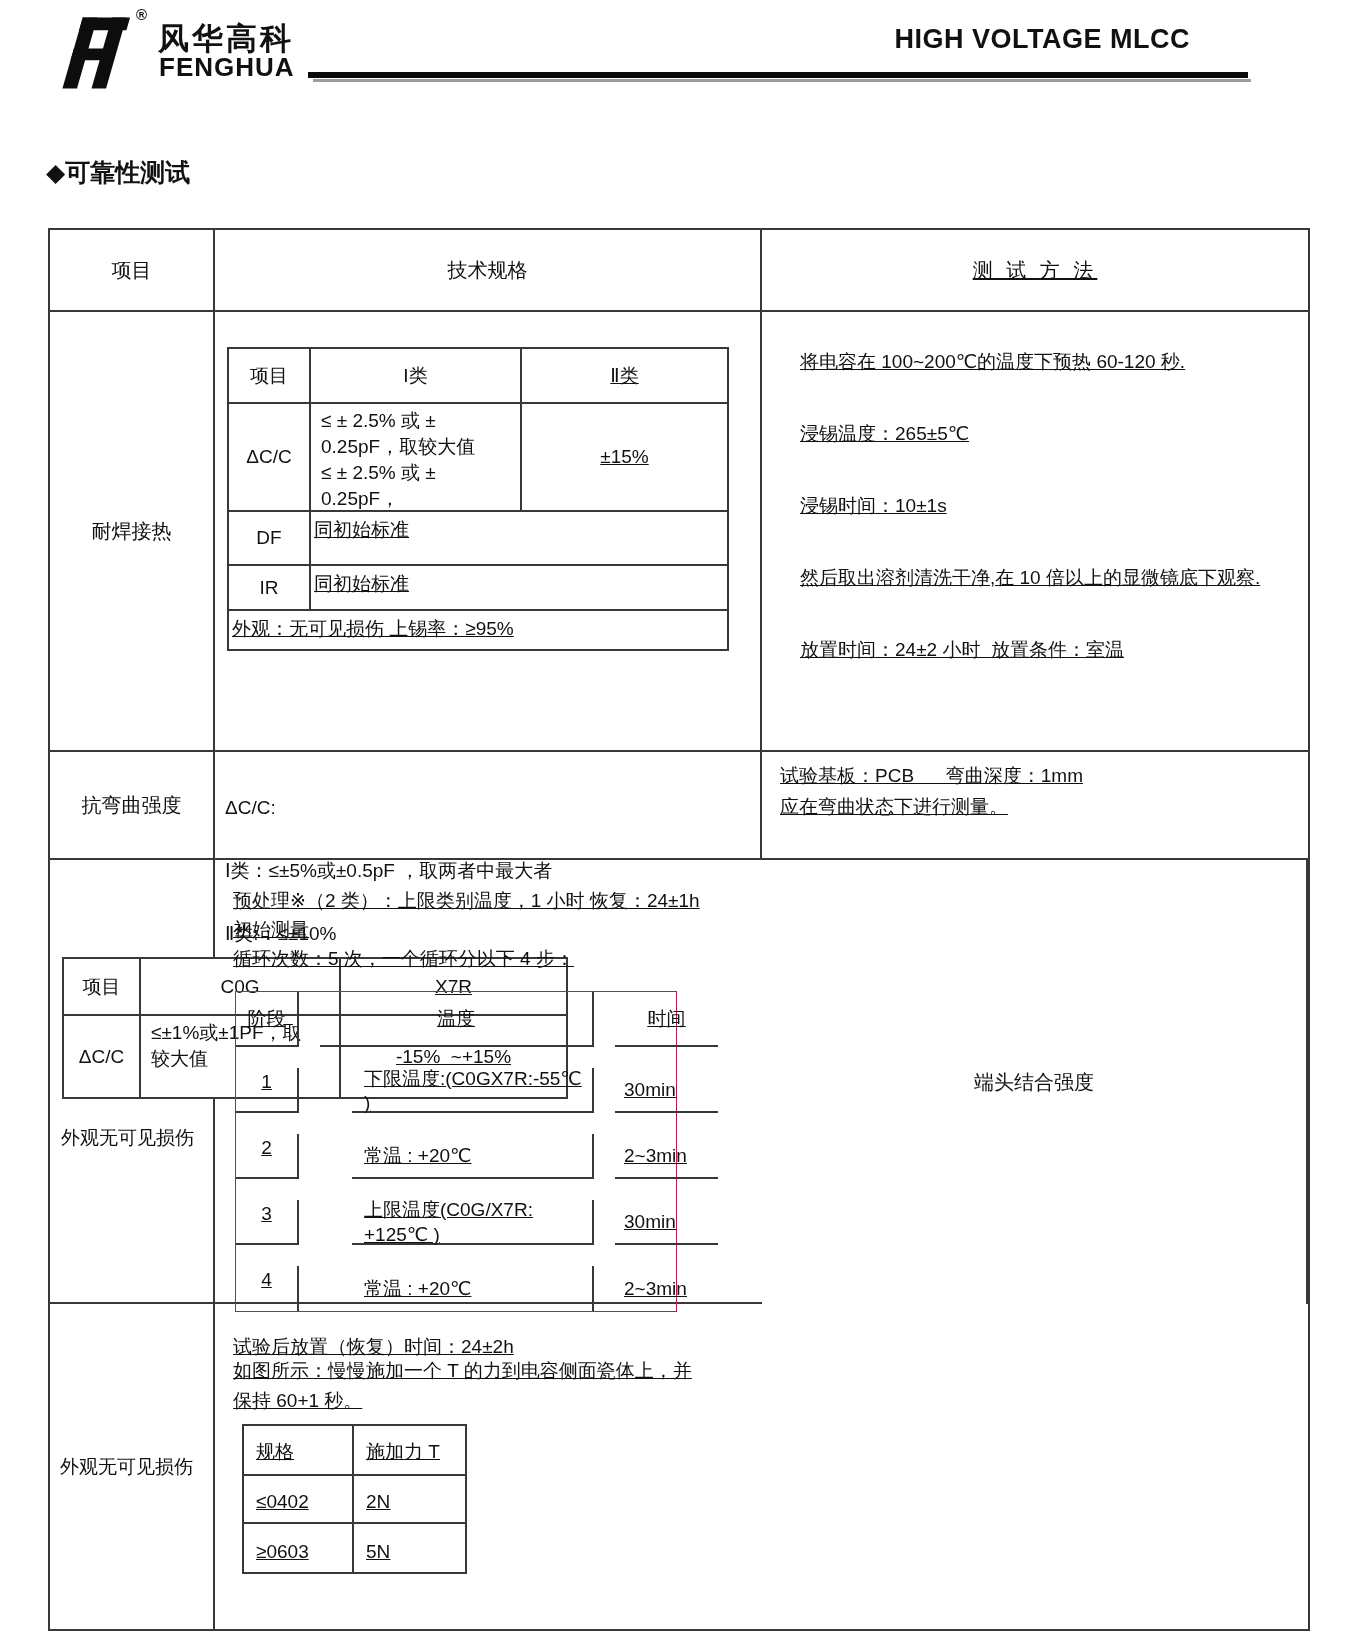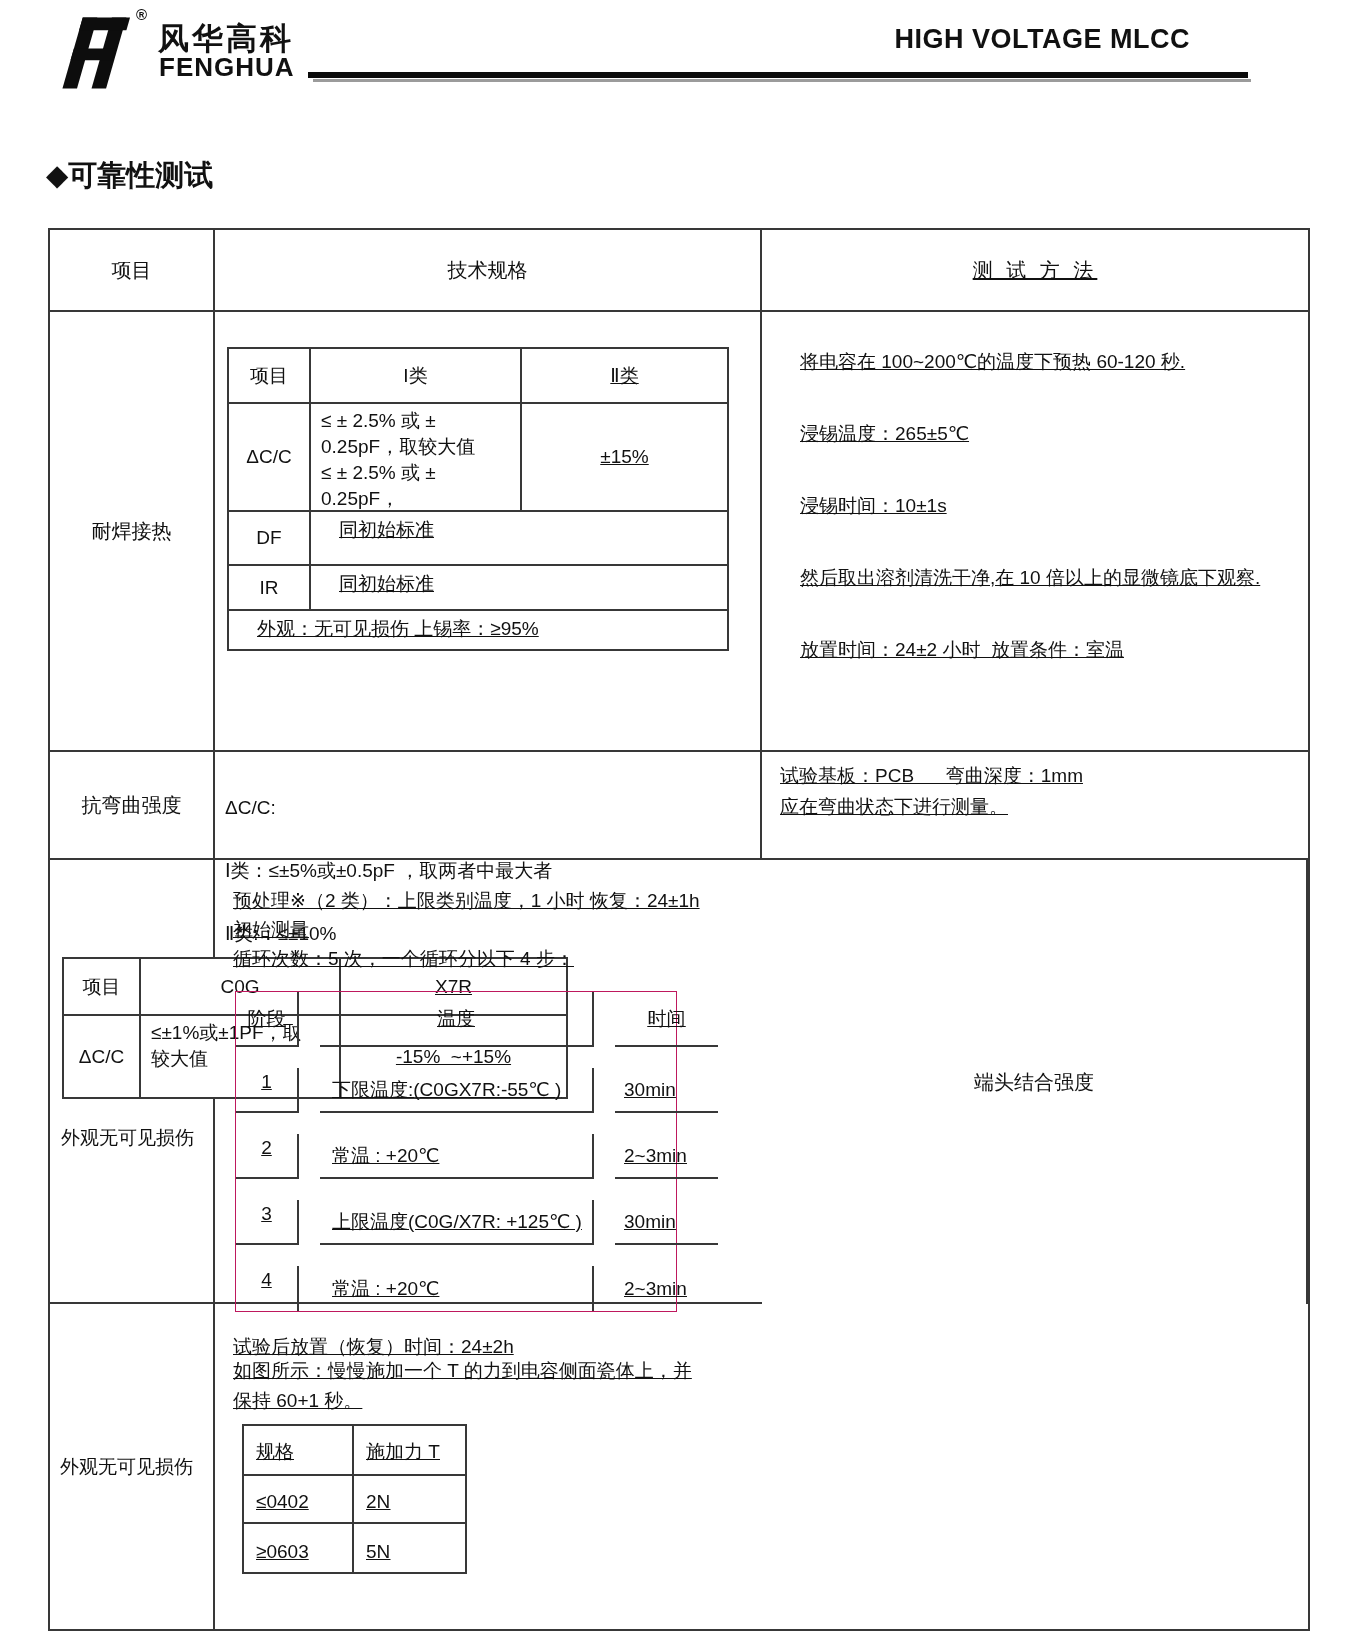--- a/index.html
+++ b/index.html
@@ -9,21 +9,21 @@
     overflow:hidden;
   }
   
   .logo-svg{position:absolute;left:42px;top:12px;}
   .reg-mark{position:absolute;left:136px;top:6px;font-size:15px;font-weight:bold;}
   .brand-cn{position:absolute;left:158px;top:18px;font-size:31px;font-weight:bold;letter-spacing:3px;}
   .brand-en{position:absolute;left:159px;top:52px;font-size:26px;font-weight:bold;letter-spacing:1px;}
   .doc-title{position:absolute;right:163px;top:24px;font-size:27px;font-weight:bold;letter-spacing:0.5px;}
   .rule-black{position:absolute;left:308px;top:72px;width:940px;height:6px;background:#0b0b0b;}
   .rule-gray{position:absolute;left:313px;top:79px;width:938px;height:3px;background:#9b9b9b;}
-  .section-title{position:absolute;left:46px;top:156px;font-size:29px;font-weight:bold;}
+  .section-title{position:absolute;left:46px;top:156px;font-size:25px;font-weight:bold;}
 
   
   .tbl{
     position:absolute;left:48px;top:228px;
     display:grid;grid-template-columns:165px 547px 546px;
     grid-template-rows:82px 440px 108px 444px 325px;
     border:2px solid #383838;font-size:19px;
   }
   .cell{border-right:2px solid #383838;border-bottom:2px solid #383838;box-sizing:border-box;position:relative;}
   .lc{border-right:none !important;text-decoration:underline;}
@@ -33,21 +33,21 @@
   .ls{letter-spacing:4px;}
 
   
   .itbl{display:grid;border:2px solid #383838;box-sizing:content-box;background:#fff;}
   .itbl>div{border-right:2px solid #383838;border-bottom:2px solid #383838;box-sizing:border-box;}
   .itbl1{margin:35px 0 0 12px;width:498px;grid-template-columns:82px 211px 205px;grid-template-rows:55px 108px 54px 45px 38px;}
   .itbl3{margin:97px 0 0 12px;width:502px;grid-template-columns:77px 200px 225px;grid-template-rows:57px 81px;}
   .sp2{grid-column:2/4;}
   .sp3{grid-column:1/4;}
   .prw{white-space:pre-wrap;}
-  .tl{display:block;text-align:left;padding:5px 8px 0 28px;line-height:26px;}
+  .tl{display:block;text-align:left;padding:5px 8px 0 3px;line-height:26px;}
   .dccL{white-space:pre-line;text-align:left;padding:4px 6px 0 10px;line-height:26px;}
 
   
   .m1{display:flex;flex-direction:column;justify-content:center;padding:0 14px 50px 38px;gap:44px;}
   .m1 .mline{line-height:28px;white-space:pre-wrap;}
   .s2{padding:8px 0 0 10px;}
   .s2 .mline{line-height:31px;white-space:pre-wrap;margin-top:32px;}
   .m2{padding:8px 0 0 18px;}
   .m2 .mline{line-height:31px;white-space:pre-wrap;}
   .s3note{margin:26px 0 0 11px;}
@@ -55,21 +55,21 @@
   .m3 .mline{line-height:29px;white-space:pre-wrap;}
   .m4{padding:52px 10px 0 18px;}
   .m4 .mline{line-height:30px;white-space:pre-wrap;}
   .s4{display:flex;align-items:center;padding-left:10px;}
 
   
   .ctbl{display:grid;margin:18px 0 0 2px;width:440px;grid-template-columns:63px 274px 103px;
         grid-template-rows:55px 45px 45px 45px 45px;border:1px solid #be185d;gap:21px;}
   .ctbl>div{border-right:2px solid #383838;border-bottom:2px solid #383838;box-sizing:border-box;}
   .stg{display:flex;justify-content:center;align-items:flex-start;padding-top:3px;}
-  .tmp{display:flex;align-items:center;padding-left:12px;}
+  .tmp{display:flex;align-items:center;padding-left:12px;margin-left:32px;}
   .tim{display:flex;align-items:center;padding-left:9px;}
   .cnote{margin-top:22px;}
 
   
   .ftbl{display:grid;margin:8px 0 0 9px;width:221px;grid-template-columns:110px 111px;
         grid-template-rows:50px 48px 48px;border:2px solid #383838;}
   .ftbl>div{border-right:2px solid #383838;border-bottom:2px solid #383838;box-sizing:border-box;
             display:flex;align-items:flex-end;padding:0 16px 9px 12px;text-align:center;}
 </style>
 </head>

